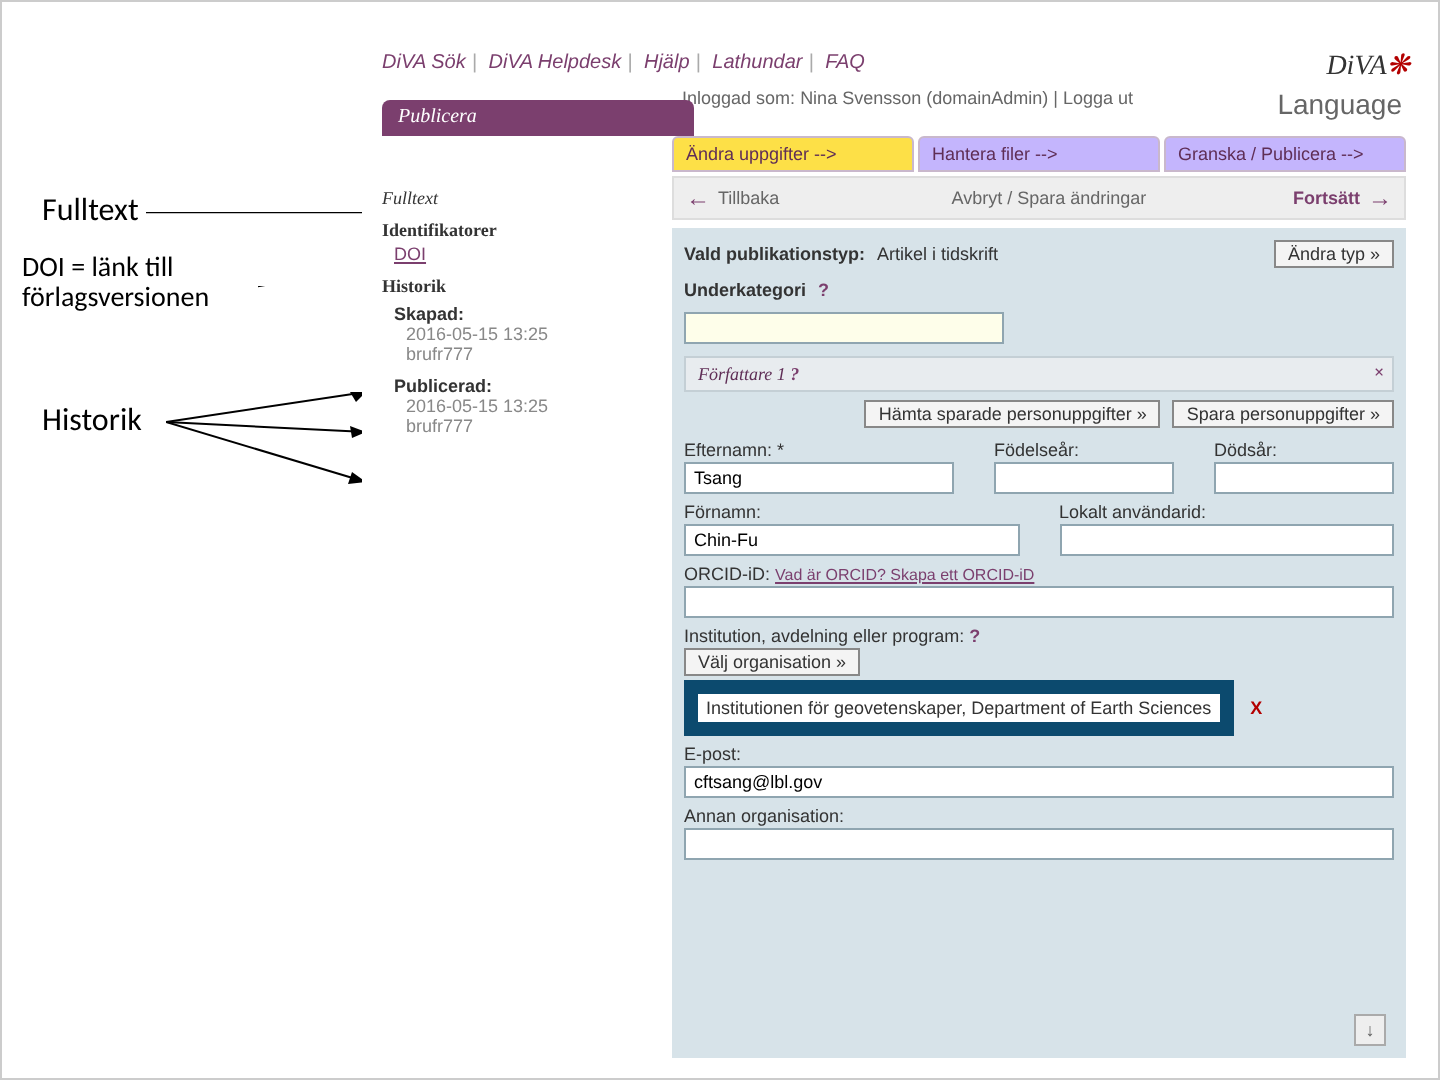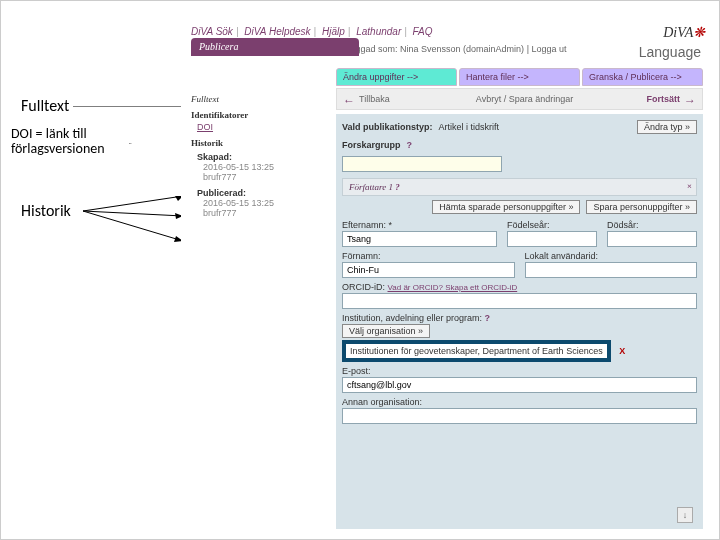--- a/index.html
+++ b/index.html
@@ -17,25 +17,25 @@
 
   
   .diva { position:absolute; left:180px; top:25px; right:8px; bottom:5px; background:#fff; font-size:9px; }
   .diva-top { position:absolute; left:10px; top:0; right:0; height:16px; color:#7b3f6e; font-size:10px;font-style:italic; }
   .diva-top .sep { color:#aaa; margin:0 3px;}
   .diva-logo { position:absolute; right:6px; top:-2px; font-size:14px; color:#333; font-style:italic; font-family:Georgia, serif;}
   .diva-logo .star { color:#b30000; }
   .diva-meta { position:absolute; top:18px; left:160px; font-size:9px; color:#666; }
   .diva-lang { position:absolute; top:18px; right:10px; font-size:14px; color:#666; }
 
-  .tab-pub { position:absolute; top:12px; left:10px; width:168px; height:18px; background:#7b3f6e; color:#fff; border-radius:4px 4px 0 0; padding:3px 8px; font-size:10px; font-family:Georgia, serif; font-style:italic;}
+  .tab-pub { position:absolute; top:24px; left:10px; width:156px; height:18px; background:#7b3f6e; color:#fff; border-radius:4px 4px 0 0; padding:3px 8px; font-size:10px; font-family:Georgia, serif; font-style:italic;}
 
   .step-tabs { position:absolute; top:42px; left:155px; right:8px; height:18px; display:flex; gap:2px; }
   .step-tab { flex:1; background:#c4b5fd; color:#5f2e56; font-size:9px; padding:3px 6px; border-radius:3px 3px 0 0; border:1px solid #c9b8cc;}
-  .step-tab.active { background:#5eead4; }
+  .step-tab.active { background:#fde047; }
 
   .actionbar { position:absolute; top:62px; left:155px; right:8px; height:22px; background:#eee; border:1px solid #ddd; display:flex; align-items:center; color:#666; font-size:9px;}
   .actionbar .back { width:90px; padding-left:6px; display:flex; align-items:center; gap:4px;}
   .actionbar .mid { flex:1; text-align:center; }
   .actionbar .fwd { width:80px; text-align:right; padding-right:6px; color:#7b3f6e; font-weight:bold; display:flex; align-items:center; justify-content:flex-end; gap:4px;}
   .arrow { font-size:12px; color:#7b3f6e; }
 
   
   .lpanel { position:absolute; top:62px; left:10px; width:135px; font-size:9px; color:#333;}
   .lpanel .section-h { font-family:Georgia, serif; font-style:italic; margin-top:6px; margin-bottom:2px; color:#333;}
@@ -45,26 +45,26 @@
   
   .form { position:absolute; top:88px; left:155px; right:8px; bottom:5px; background:#d7e3e9; padding:6px; }
   .form .row { display:flex; align-items:center; gap:6px; margin-bottom:6px;}
   .form label { font-size:9px; color:#333; }
   .form input[type=text] { font-size:9px; padding:2px 4px; border:1px solid #8fa5b0; background:#fff; width:100%; }
   .btn { background:#f4f4f4; border:1px solid #888; padding:1px 6px; font-size:9px; color:#333; cursor:pointer;}
   .btn.small { font-size:9px; }
   .help { color:#7b3f6e; font-weight:bold; }
   .sectionbar { background:#e8ecef; border:1px solid #c4cfd5; padding:3px 6px; font-family:Georgia, serif; font-style:italic; color:#5f2e56; margin:4px 0; position:relative; }
   .close-x { position:absolute; right:4px; top:2px; color:#7b3f6e; font-weight:bold; cursor:pointer;}
-  .cols { display:flex; gap:10px;justify-content:center;}
+  .cols { display:flex; gap:20px;justify-content:center;}
   .col { flex:1; }
   .col.s { flex:0 0 90px;}
   .lbl { font-size:9px; color:#333; margin-bottom:1px;}
   .inline-link { color:#7b3f6e; font-size:8px; text-decoration:underline;}
-  .orgchip { background:#fff; border:4px solid #0c4a6e; padding:2px 4px; display:inline-block; font-size:9px; margin-top:2px;}
+  .orgchip { background:#fff; border:7px solid #0c4a6e; padding:2px 4px; display:inline-block; font-size:9px; margin-top:2px;}
   .red-x { color:#b30000; font-weight:bold; margin-left:6px; cursor:pointer;}
   .add-plus { position:absolute; right:10px; bottom:6px; width:16px; height:16px; background:#eee; border:1px solid #aaa; text-align:center; line-height:14px; color:#666; cursor:pointer;}
 </style>
 </head>
 <body>
 
 <div class="stage">
 
   <div class="ann fulltext">Fulltext</div>
   <div class="ann doi">
@@ -146,21 +146,21 @@
     </div>
 
     <div class="form">
       <div class="row">
         <label><b>Vald publikationstyp:</b></label>
         <span>Artikel i tidskrift</span>
         <span style="flex:1"></span>
         <button class="btn small">Ändra typ »</button>
       </div>
       <div class="row">
-        <label style="font-weight:bold;">Forskargrupp</label>
+        <label style="font-weight:bold;">Underkategori</label>
         <span class="help">?</span>
       </div>
       <div class="row">
           <input type="text" style="width: 160px; background: rgb(254, 254, 234);">
         </div>
 
       <div class="sectionbar">
         <span>Författare 1</span> <span class="help">?</span>
         <span class="close-x">×</span>
       </div>

